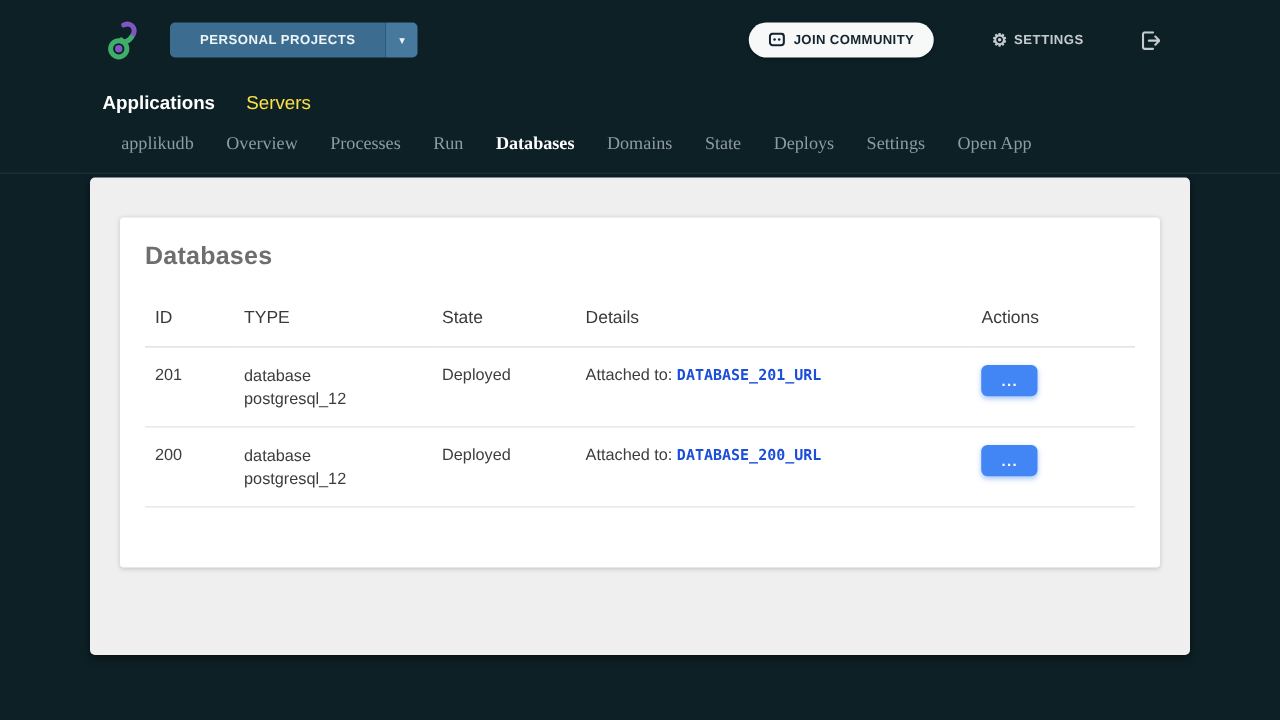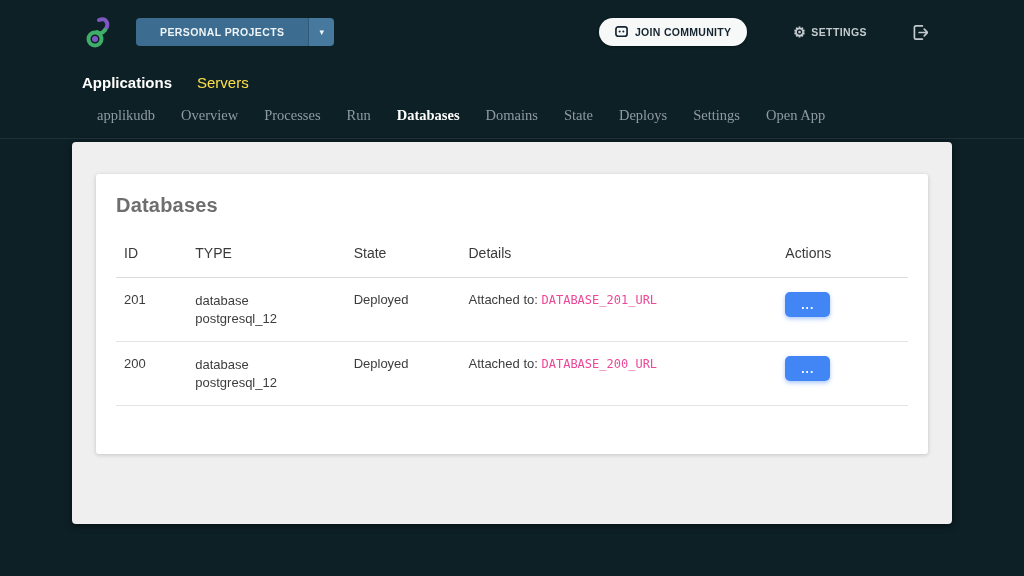--- a/index.html
+++ b/index.html
@@ -164,22 +164,22 @@
     font-size: 13px;
     color: #3d3d3d;
     padding: 14px 8px;
     vertical-align: top;
     border-bottom: 1px solid #e4e4e4;
   }
   .type-line { display: block; line-height: 1.35; }
   .code-ref {
     font-family: "DejaVu Sans Mono", monospace;
     font-size: 12px;
-    color: #ec4899;
-    font-weight: normal;
+    color: #1d4ed8;
+    font-weight: bold;
   }
   .actions-btn {
     background: #4285f4;
     color: #ffffff;
     border: none;
     border-radius: 5px;
     width: 45px;
     height: 25px;
     font-size: 12px;
     font-weight: bold;

